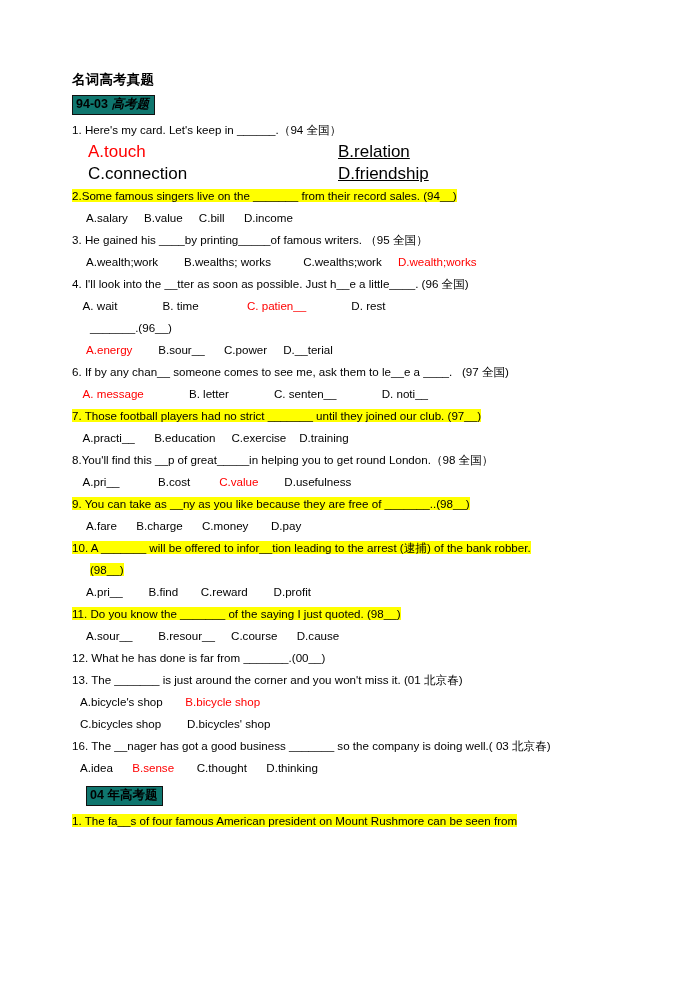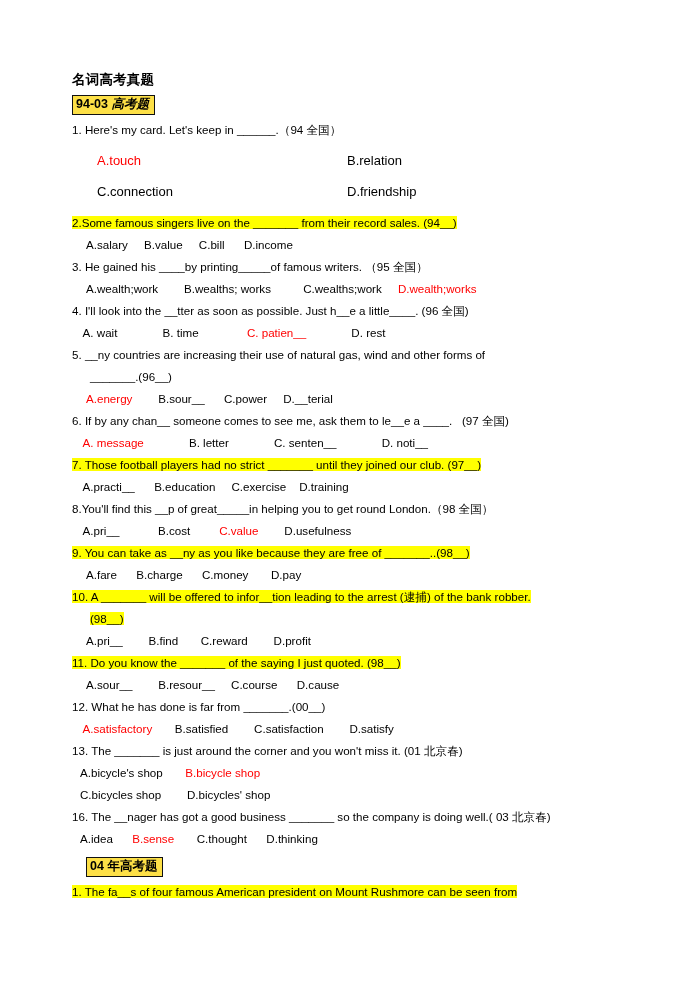--- a/index.html
+++ b/index.html
@@ -31,21 +31,21 @@
     margin: 0 0 4px 0;
     letter-spacing: .2px;
   }
   .section-head {
     display: inline-block;
     font-size: 12.5px;
     font-weight: bold;
     line-height: 15px;
     padding: 1px 5px 2px 3px;
     border: 1px solid #111;
-    background: #fde047;
+    background: #0f766e;
     margin: 0 0 4px 0;
     font-style: italic;
   }
   .section-head .latin { font-style: normal; }
 
   
   .q {
     font-size: 11.6px;
     line-height: 22px;
     white-space: pre;
@@ -64,25 +64,26 @@
     background: #ffff00;
     box-decoration-break: clone;
     text-align: right;
     -webkit-box-decoration-break: clone;
   }
   .ans { color: #ff0000; }
   .cont { padding-left: 18px; }
 
   
   .optrow2 {
-    font-size: 13px;
+    font-size: 17px;
     line-height: 22px;
-    margin: 9px;
+    margin: 0;
     padding-left: 16px;
     white-space: pre;
+    text-decoration: underline;
   }
   .optrow2 .colB { display: inline-block; width: 250px; }
 </style>
 </head>
 <body>
 
 <div class="page">
 
   <div class="doc-title">名词高考真题</div>
 
@@ -99,21 +100,20 @@
 
   
   <div class="q">3. He gained his ____by printing_____of famous writers. （95 全国）</div>
   <div class="opts"><span>A.wealth;work</span>        <span>B.wealths; works</span>          <span>C.wealths;work</span>     <span class="ans">D.wealth;works</span></div>
 
   
   <div class="q">4. I'll look into the __tter as soon as possible. Just h__e a little____. (96 全国)</div>
   <div class="opts pl6"> <span>A. wait</span>              <span>B. time</span>               <span class="ans">C. patien__</span>              <span>D. rest</span></div>
 
   
-  <div class="q">5. __ny countries are increasing their use of natural gas, wind and other forms of</div>
   <div class="q cont">_______.(96__)</div>
   <div class="opts"><span class="ans">A.energy</span>        <span>B.sour__</span>      <span>C.power</span>     <span>D.__terial</span></div>
 
   
   <div class="q">6. If by any chan__ someone comes to see me, ask them to le__e a ____.   (97 全国)</div>
   <div class="opts pl6"> <span class="ans">A. message</span>              <span>B. letter</span>              <span>C. senten__</span>              <span>D. noti__</span></div>
 
   
   <div class="q"><span class="hl">7. Those football players had no strict _______ until they joined our club. (97__)</span></div>
   <div class="opts pl6"> <span>A.practi__</span>      <span>B.education</span>     <span>C.exercise</span>    <span>D.training</span></div>
@@ -130,21 +130,20 @@
   <div class="q"><span class="hl">10. A _______ will be offered to infor__tion leading to the arrest (逮捕) of the bank robber.</span></div>
   <div class="q cont"><span class="hl">(98__)</span></div>
   <div class="opts"><span>A.pri__</span>        <span>B.find</span>       <span>C.reward</span>        <span>D.profit</span></div>
 
   
   <div class="q"><span class="hl">11. Do you know the _______ of the saying I just quoted. (98__)</span></div>
   <div class="opts"><span>A.sour__</span>        <span>B.resour__</span>     <span>C.course</span>      <span>D.cause</span></div>
 
   
   <div class="q">12. What he has done is far from _______.(00__)</div>
-  <div class="opts pl6"> <span class="ans">A.satisfactory</span>       <span>B.satisfied</span>        <span>C.satisfaction</span>        <span>D.satisfy</span></div>
 
   
   <div class="q">13. The _______ is just around the corner and you won't miss it. (01 北京春)</div>
   <div class="opts pl6"><span>A.bicycle's shop</span>       <span class="ans">B.bicycle shop</span></div>
   <div class="opts pl6"><span>C.bicycles shop</span>        <span>D.bicycles' shop</span></div>
 
   
   <div class="q">16. The __nager has got a good business _______ so the company is doing well.( 03 北京春)</div>
   <div class="opts pl6"><span>A.idea</span>      <span class="ans">B.sense</span>       <span>C.thought</span>      <span>D.thinking</span></div>
 

